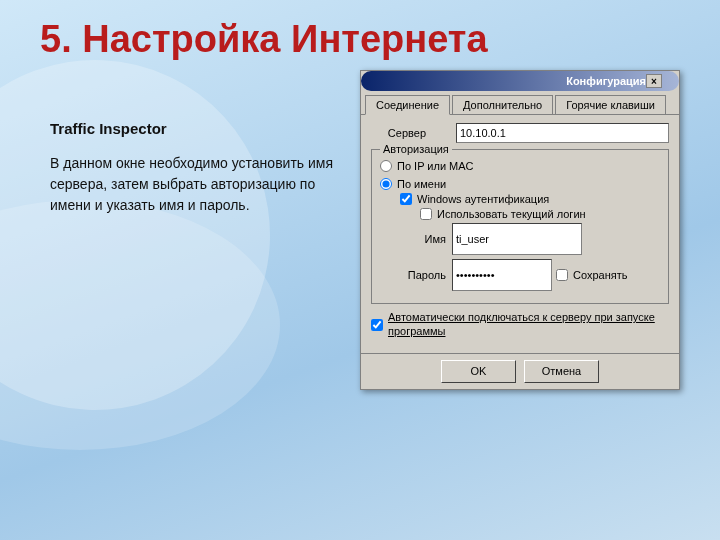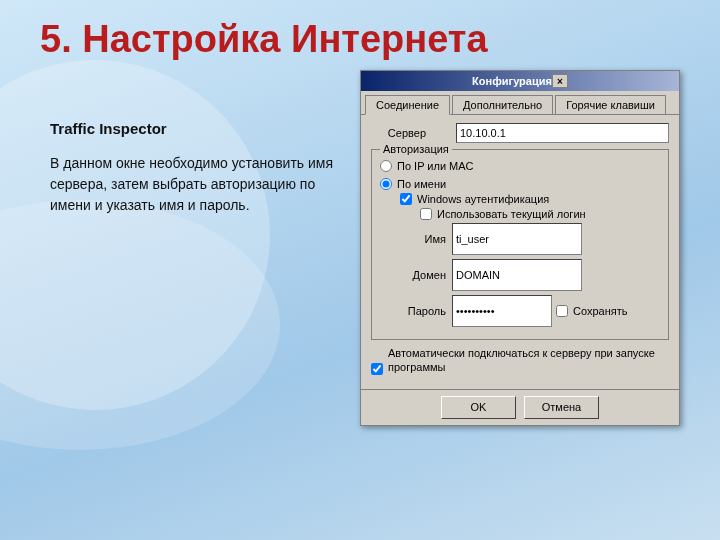--- a/index.html
+++ b/index.html
@@ -84,23 +84,24 @@
       font-family: 'Tahoma', Arial, sans-serif;
       font-size: 11px;
     }
 
     .dialog-titlebar {
       background: linear-gradient(to right, #0a246a, #a6b5d7);
       color: white;
       padding: 3px 17px;
       display: flex;
       align-items: center;
-      justify-content: center;
+      justify-content: flex-end;
       font-size: 11px;
       font-weight: bold;
+      border-radius: 10px;
     }
 
     .dialog-close-btn {
       background: #d4d0c8;
       border: 1px solid #808080;
       color: #000;
       width: 16px;
       height: 14px;
       font-size: 10px;
       display: flex;
@@ -235,22 +236,23 @@
       border: 1px solid #808080;
       border-top-color: #404040;
       border-left-color: #404040;
       padding: 1px 3px;
       font-size: 11px;
       font-family: Tahoma, Arial;
     }
 
     .auto-connect-row {
       display: flex;
-      align-items: flex-end;
+      align-items: center;
       margin: 6px 0;
+      text-decoration: underline;
     }
 
     .auto-connect-text {
       font-size: 11px;
       color: #000;
       line-height: 1.3;
     }
 
     .dialog-footer {
       display: flex;
@@ -341,24 +343,20 @@
         <div class="checkbox-row indent">
           <input type="checkbox" class="checkbox-input" style="">
           <span>Использовать текущий логин</span>
         </div>
 
         <div class="sub-field-row">
           <span class="sub-label">Имя</span>
           <input class="sub-input" type="text" value="ti_user" style="">
         </div>
 
-        <div class="sub-field-row">
-          <span class="sub-label">Домен</span>
-          <input class="sub-input" type="text" value="DOMAIN" style="">
-        </div>
 
         <div class="password-row">
           <span class="sub-label">Пароль</span>
           <input class="sub-input" type="password" style="width: 100px;" value="**********">
           <div class="save-checkbox-row">
             <input type="checkbox" class="checkbox-input" style="">
             <span>Сохранять</span>
           </div>
         </div>
       </div>

